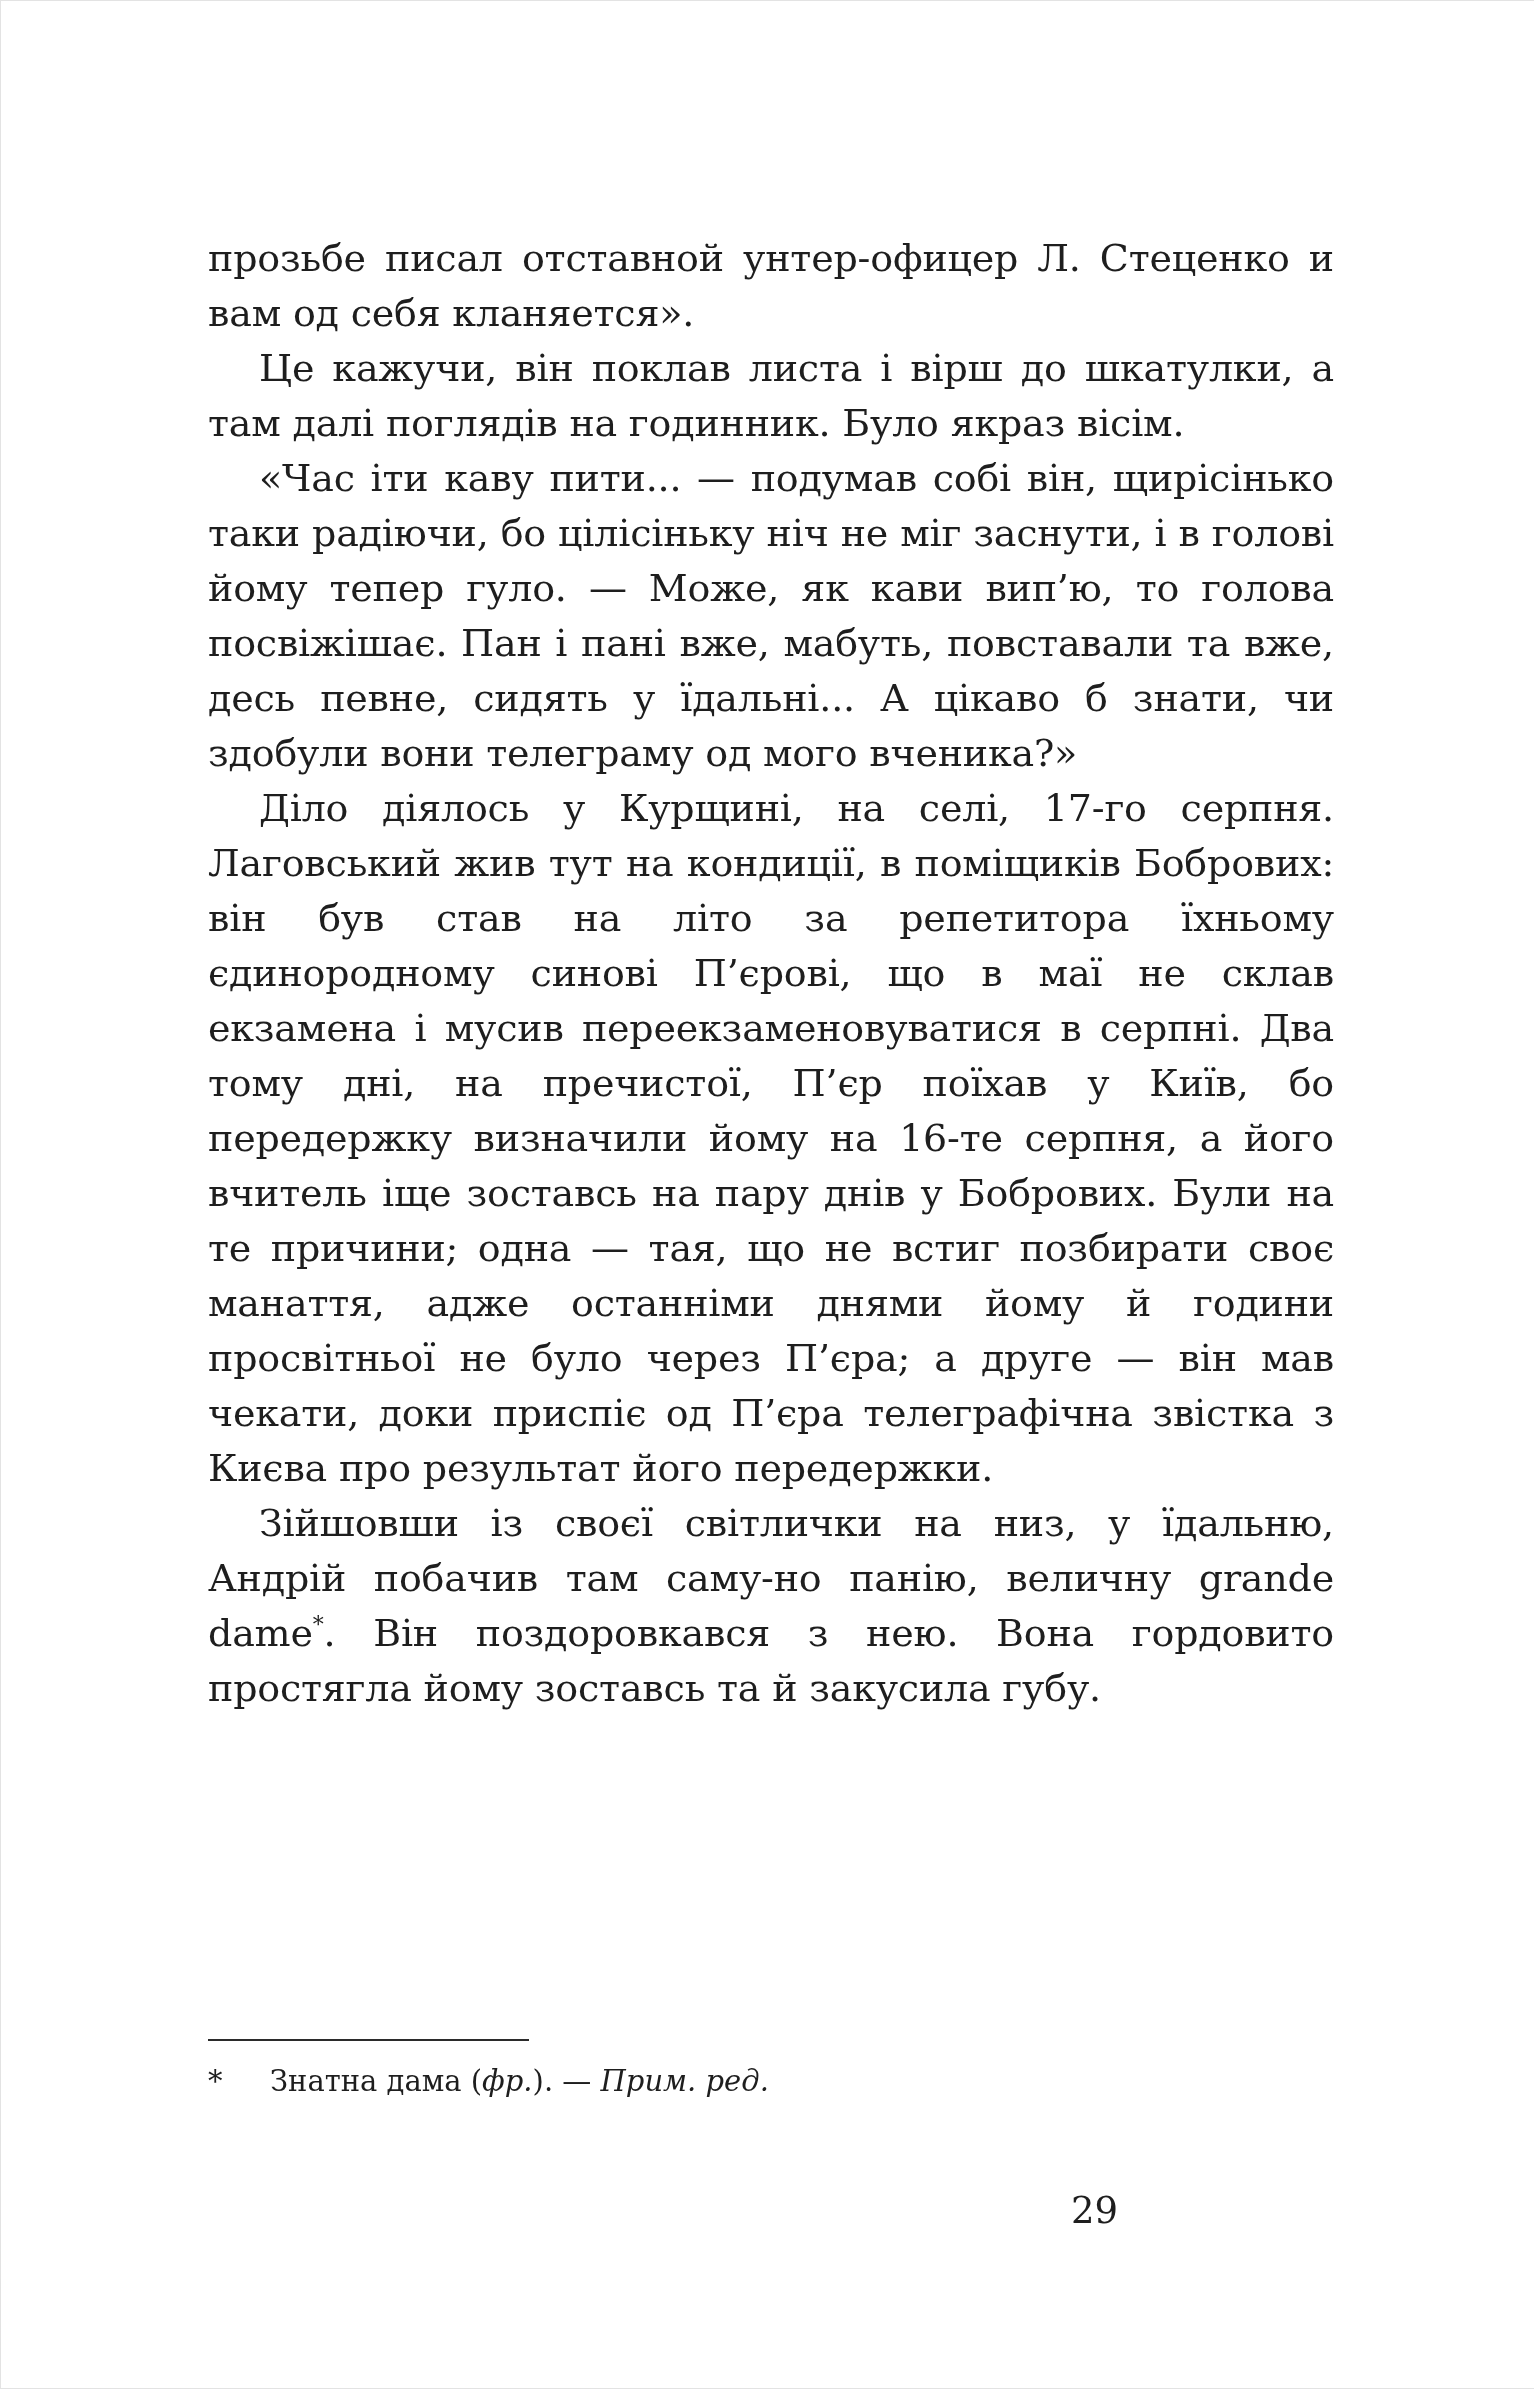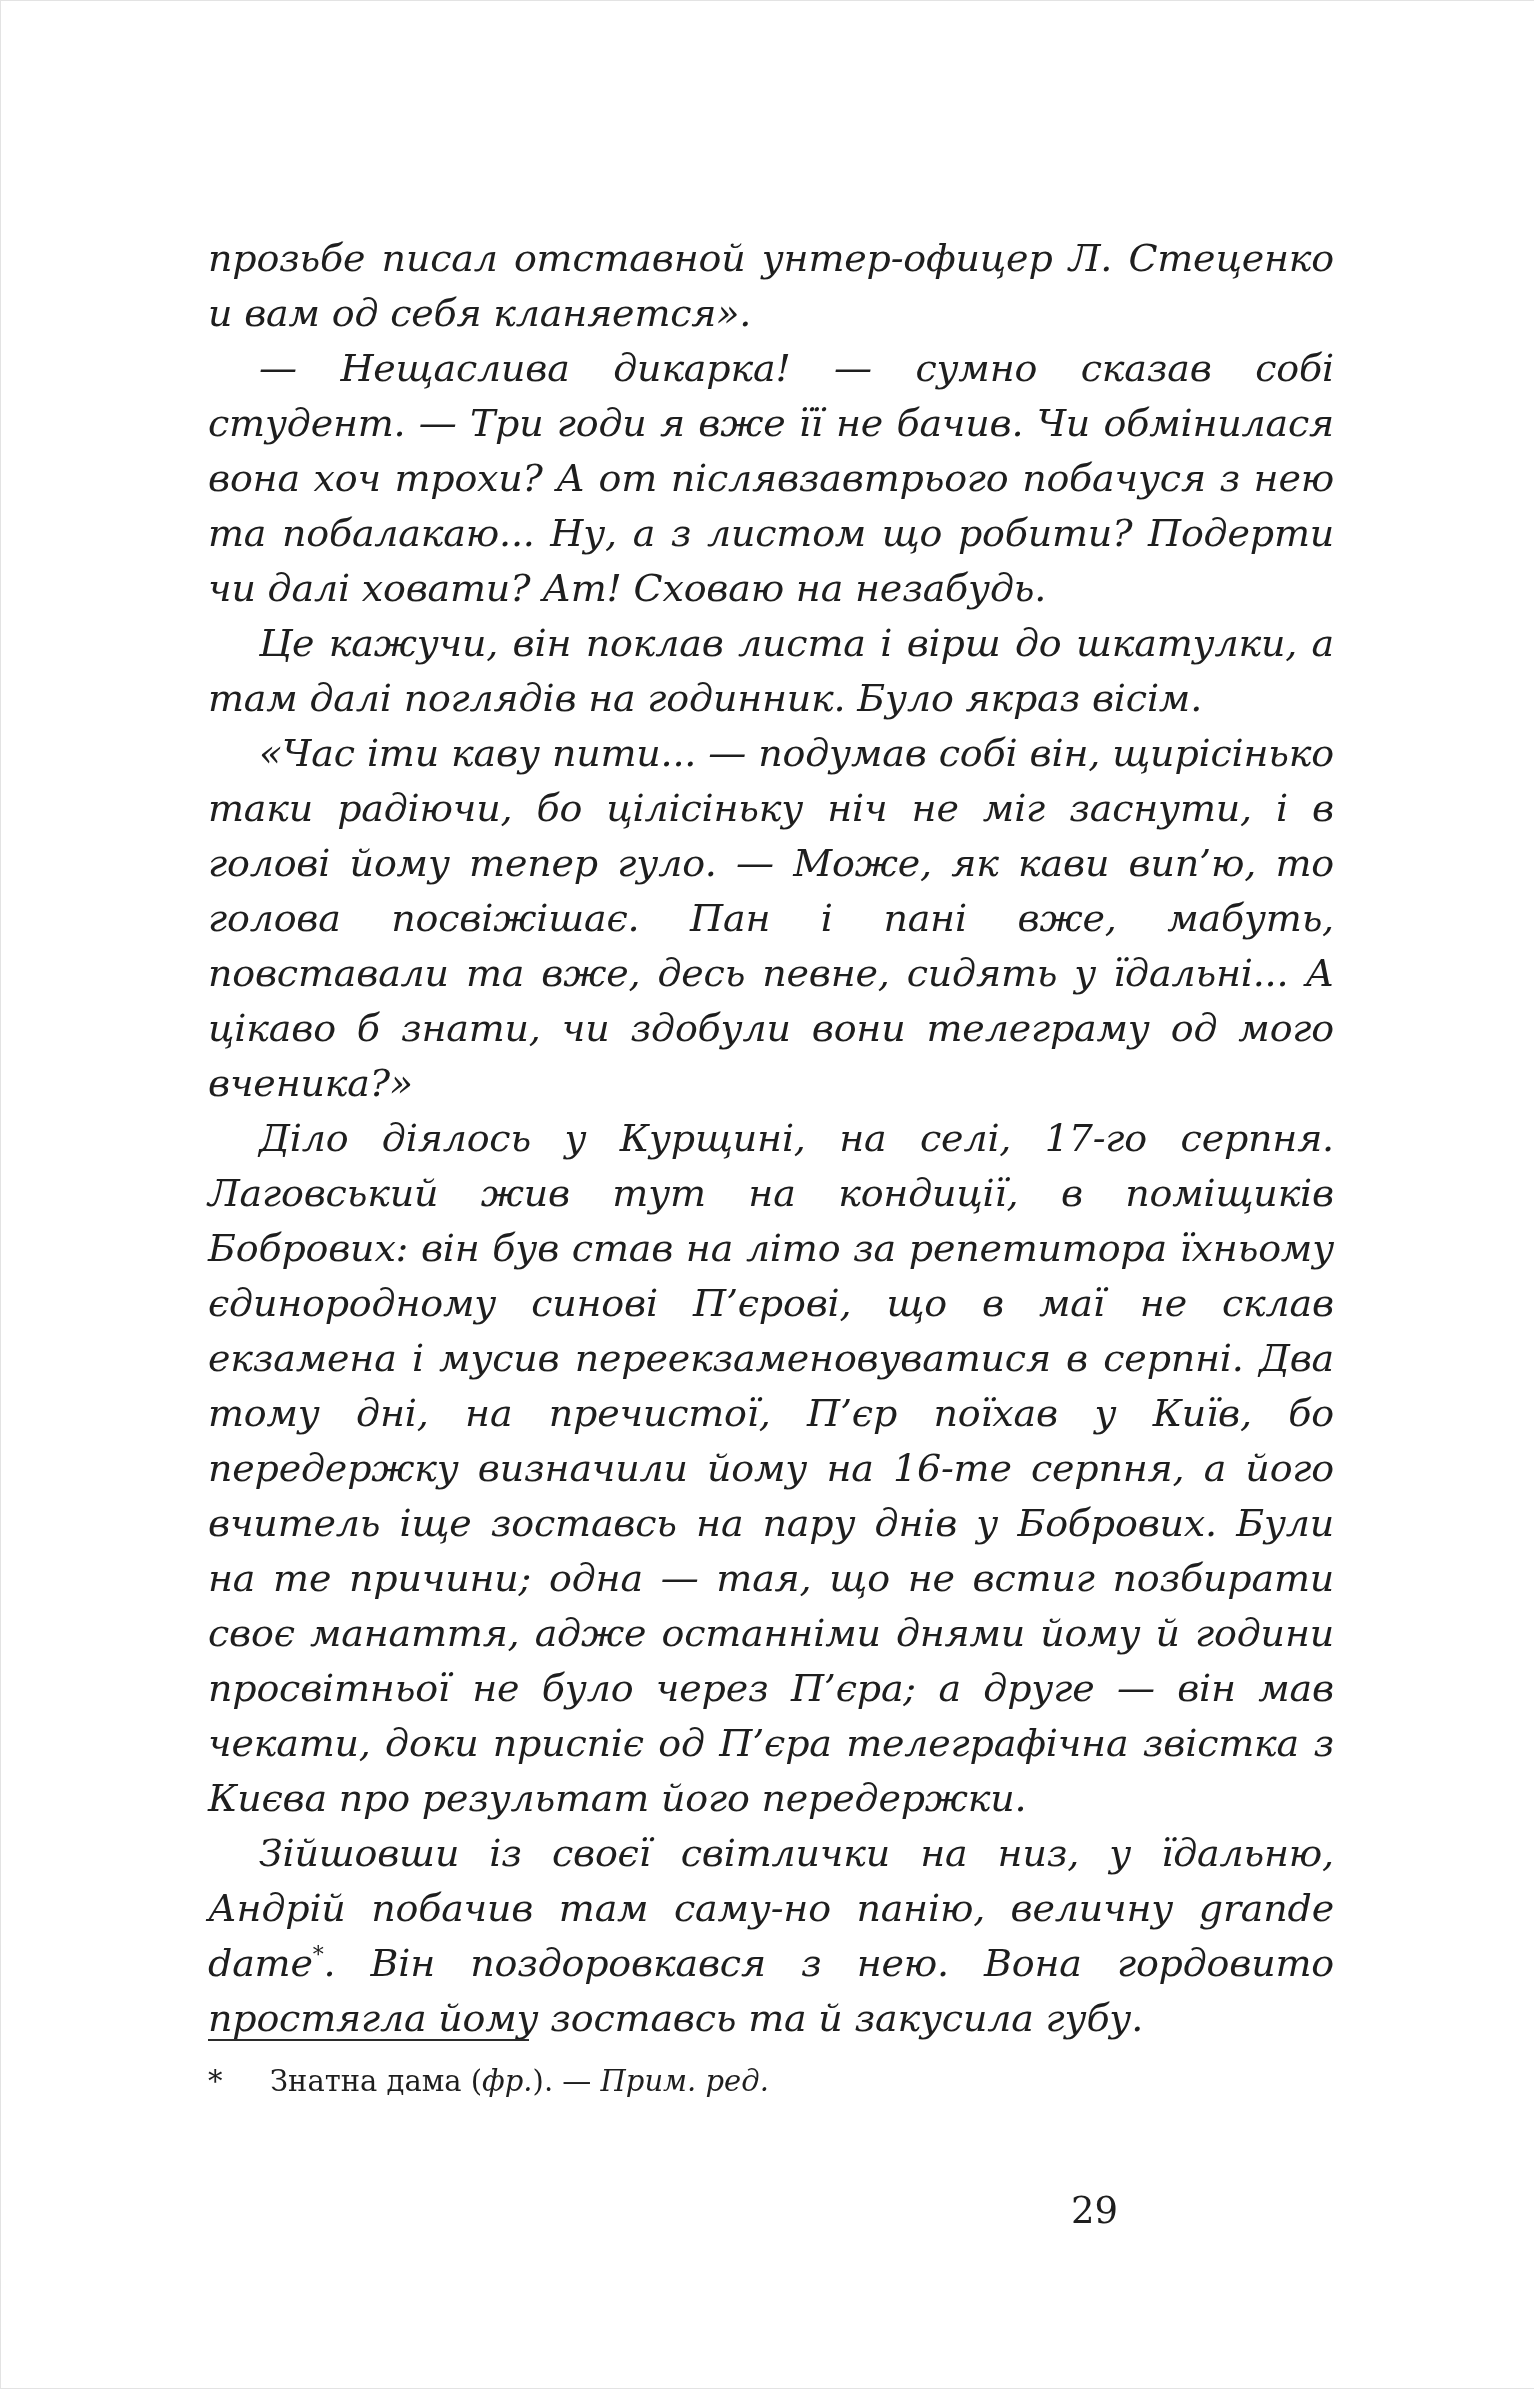--- a/index.html
+++ b/index.html
@@ -21,21 +21,21 @@
   .text-block {
     position: absolute;
     left: 207px;
     top: 230px;
     width: 1126px;
     font-size: 38px;
     line-height: 55px;
     text-align: justify;
     letter-spacing: -0.2px;
   }
-  .para { text-indent: 51px; font-style: italic; }
+  .para { text-indent: 51px; }
   .para.no-indent { text-indent: 0; }
   .fn-ref {
     font-size: 58%;
     vertical-align: super;
     line-height: 0;
   }
   .footnote-area {
     position: absolute;
     left: 207px;
     top: 2038px;
@@ -62,21 +62,20 @@
     line-height: 42px;
   }
 </style>
 </head>
 <body>
 
 <div class="page">
 
   <main class="text-block">
     <p class="para no-indent">прозьбе писал отставной унтер-офицер Л. Стеценко и вам од себя кланяется».</p>
-    <p class="para">— Нещаслива дикарка! — сумно сказав собі студент. — Три годи я вже її не бачив. Чи обмінилася вона хоч трохи? А от післявзавтрього побачуся з нею та побалакаю... Ну, а з листом що робити? Подерти чи далі ховати? Ат! Сховаю на незабудь.</p>
     <p class="para">Це кажучи, він поклав листа і вірш до шкатулки, а там далі поглядів на годинник. Було якраз вісім.</p>
     <p class="para">«Час іти каву пити... — подумав собі він, щирісінько таки радіючи, бо цілісіньку ніч не міг заснути, і в голові йому тепер гуло. — Може, як кави вип’ю, то голова посвіжішає. Пан і пані вже, мабуть, повставали та вже, десь певне, сидять у їдальні... А цікаво б знати, чи здобули вони телеграму од мого вченика?»</p>
     <p class="para">Діло діялось у Курщині, на селі, 17-го серпня. Лаговський жив тут на кондиції, в поміщиків Бобрових: він був став на літо за репетитора їхньому єдинородному синові П’єрові, що в маї не склав екзамена і мусив переекзаменовуватися в серпні. Два тому дні, на пречистої, П’єр поїхав у Київ, бо передержку визначили йому на 16-те серпня, а його вчитель іще зоставсь на пару днів у Бобрових. Були на те причини; одна — тая, що не встиг позбирати своє манаття, адже останніми днями йому й години просвітньої не було через П’єра; а друге — він мав чекати, доки приспіє од П’єра телеграфічна звістка з Києва про результат його передержки.</p>
     <p class="para"><span>Зійшовши із своєї світлички на низ, у їдальню, Андрій побачив там саму-но панію, величну grande dame</span><sup class="fn-ref">*</sup><span>. Він поздоровкався з нею. Вона гордовито простягла йому зоставсь та й закусила губу.</span></p>
   </main>
 
   <footer class="footnote-area">
     <div class="footnote-rule"></div>
     <div class="footnote">
       <span class="fn-marker">*</span>

